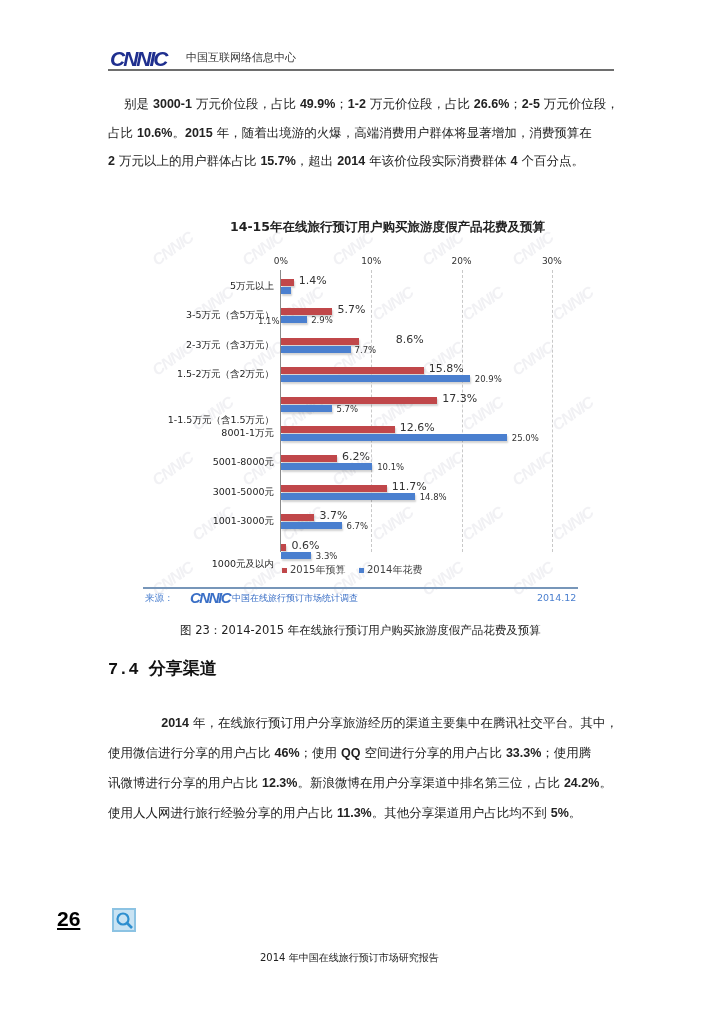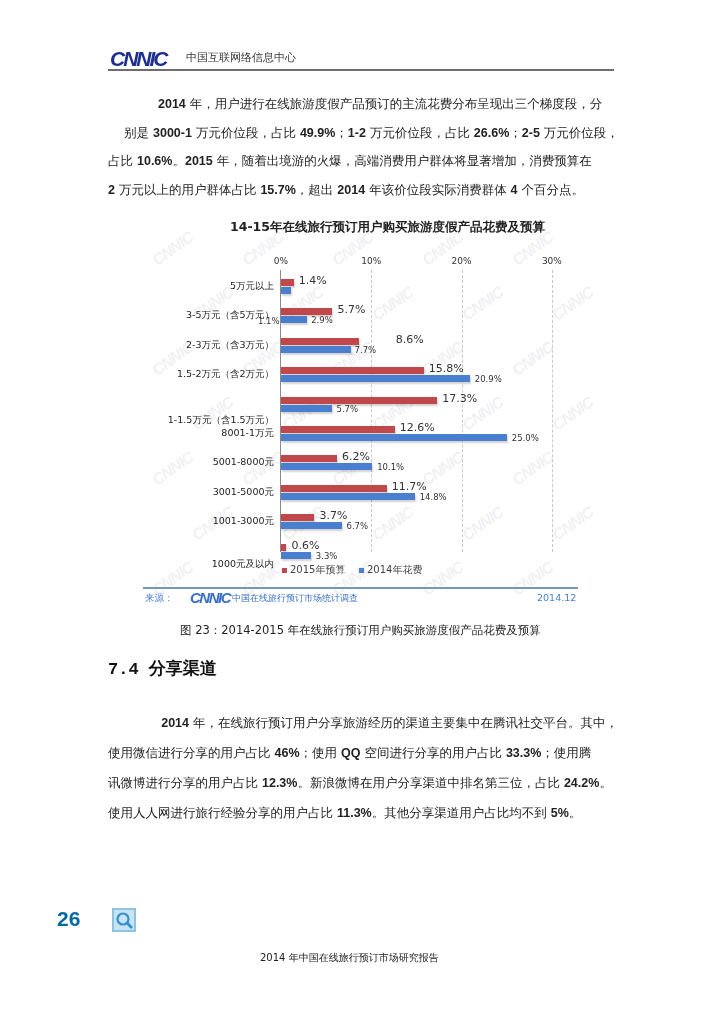--- a/index.html
+++ b/index.html
@@ -35,35 +35,34 @@
   .src-label { left: 145px; top: 592px; font-family: "DejaVu Sans", sans-serif; font-size: 9.5px; color: #4a7fcf; }
   .src-logo { left: 190px; top: 589px; font-family: "Liberation Sans", sans-serif; font-weight: bold; font-size: 15px;
               letter-spacing: -1.5px; color: #3a6fc6; font-style: italic; }
   .src-text { left: 232px; top: 592px; font-family: "DejaVu Sans", sans-serif; font-size: 9px; color: #3a6fc6; }
   .src-date { left: 537px; top: 592px; font-family: "DejaVu Sans", sans-serif; font-size: 9.5px; color: #4a7fcf; }
   .fig-cap { left: 180px; top: 623px; font-family: "DejaVu Sans", sans-serif; font-size: 11.5px; color: #222; white-space: nowrap; }
   .sec-title { left: 108px; top: 657px; font-family: Liberation Mono, monospace; font-weight: bold; font-size: 17px; color: #111; }
   .p2 { left: 134px; top: 708px; width: 480px; }
   .line { white-space: nowrap; }
   .indent { padding-left: 28px; }
-  .page-num { left: 57px; top: 907px; font-family: "Liberation Sans", sans-serif; font-weight: bold; font-size: 21px; color: #0369a1; }
+  .page-num { left: 57px; top: 907px; font-family: "Liberation Sans", sans-serif; font-weight: bold; font-size: 21px; color: #000000; text-decoration: underline; }
   .page-icon { left: 112px; top: 908px; width: 24px; height: 24px; background: #c9e3f3; border: 2px solid #8cc3e3; box-sizing: border-box; }
   .footer { left: 260px; top: 951px; font-family: "DejaVu Sans", sans-serif; font-size: 10px; color: #222; }
   .wm { font-family: "Liberation Sans", sans-serif; font-weight: bold; font-size: 16px; color: rgba(200,200,210,0.25);
         transform: rotate(-35deg); letter-spacing: -1px; pointer-events: none; font-style: italic; }
 </style>
 </head>
 <body>
 
 <div class="abs hdr-logo">CNNIC</div>
 <div class="abs hdr-org">中国互联网络信息中心</div>
 <div class="abs hdr-rule"></div>
 
 <div class="abs para p1" id="p1" style="left: 108px; width: 510px;">
-    <div class="line indent" style="padding-left: 50px;"><span></span><b>2014</b><span> 年，用户进行在线旅游度假产品预订的主流花费分布呈现出三个梯度段，分</span></div>
     <div class="line" style="margin-left: 16px;"><span>别是 </span><b>3000-1</b><span> 万元价位段，占比 </span><b>49.9%</b><span>；</span><b>1-2</b><span> 万元价位段，占比 </span><b>26.6%</b><span>；</span><b>2-5</b><span> 万元价位段，</span></div>
     <div class="line" style="margin-left: 0px;"><span>占比 </span><b>10.6%</b><span>。</span><b>2015</b><span> 年，随着出境游的火爆，高端消费用户群体将显著增加，消费预算在</span></div>
     <div class="line" style="margin-left: 0px;"><span></span><b>2</b><span> 万元以上的用户群体占比 </span><b>15.7%</b><span>，超出 </span><b>2014</b><span> 年该价位段实际消费群体 </span><b>4</b><span> 个百分点。</span></div>
   </div>
 
 <div id="chart">
   <div class="abs chart-title">14-15年在线旅行预订用户购买旅游度假产品花费及预算</div>
   <div id="watermarks">
       <div class="abs wm" style="left: 150px; top: 240px;">CNNIC</div>
       <div class="abs wm" style="left: 240px; top: 240px;">CNNIC</div>

